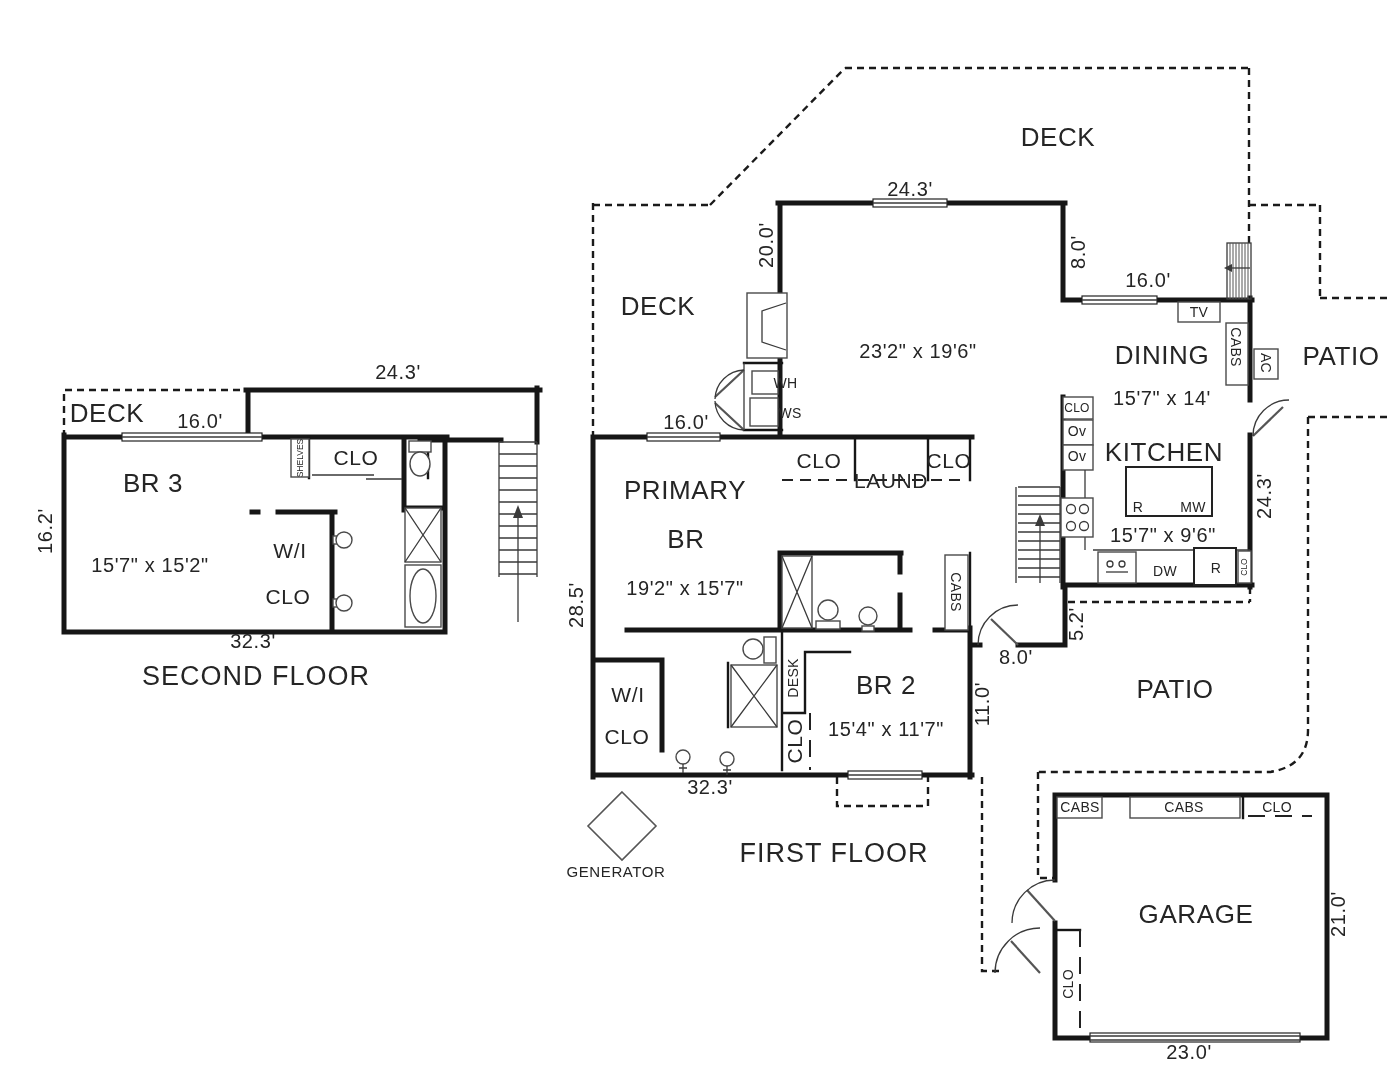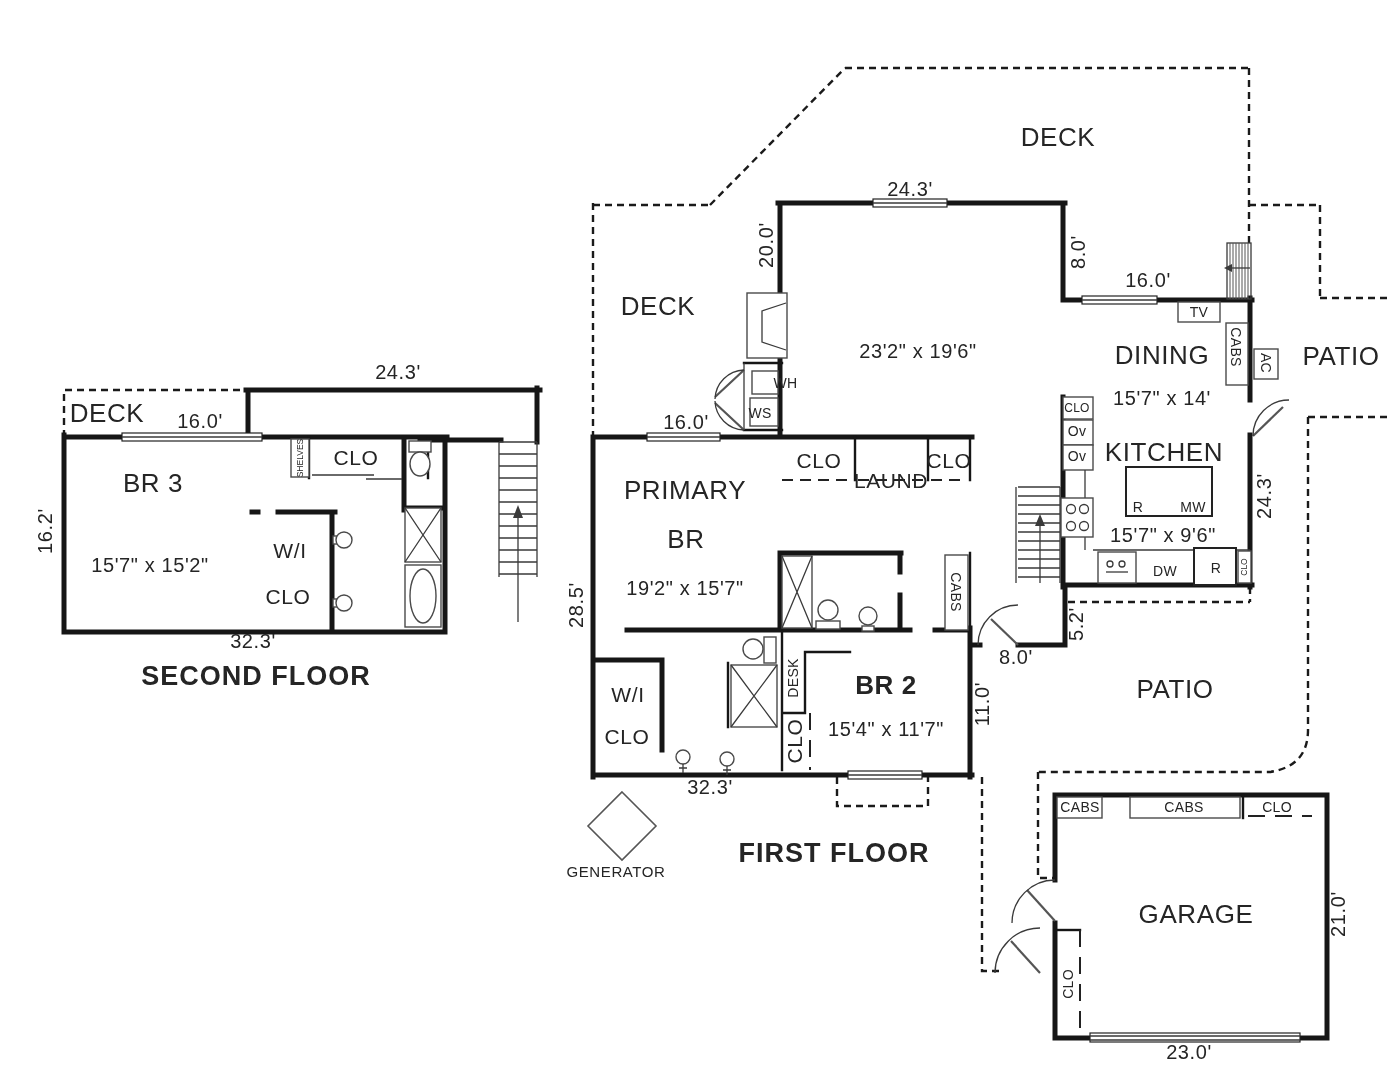--- a/index.html
+++ b/index.html
@@ -4,21 +4,21 @@
 <style>
   html,body{margin:0;padding:0;background:#fff;}
   .plan{position:relative;width:1393px;height:1080px;background:#fff;overflow:hidden;
         font-family:"Liberation Sans",sans-serif;}
   .plan svg{position:absolute;left:0;top:0;}
   .lbl{position:absolute;transform:translate(-50%,-50%);color:#252525;white-space:nowrap;
        font-family:"Liberation Sans",sans-serif;letter-spacing:.6px;}
   .v{transform:translate(-50%,-50%) rotate(-90deg);}
   .vcw{transform:translate(-50%,-50%) rotate(90deg);}
   .room{font-size:26px;}
-  .title{font-size:27px;letter-spacing:1px;font-weight:bold;}
+  .title{font-size:27px;letter-spacing:1px;}
   .dim{font-size:20px;}
   .med{font-size:21px;}
   .sm{font-size:14px;letter-spacing:.3px;}
   .sm2{font-size:12px;letter-spacing:.2px;}
   .xs{font-size:8.5px;letter-spacing:0;}
   .gen{font-size:15px;}
   
   .w{stroke:#161616;stroke-width:5;fill:none;stroke-linecap:square;}
   .w2{stroke:#161616;stroke-width:2.4;fill:none;stroke-linecap:square;}
   .thin{stroke:#3a3a3a;stroke-width:1.3;fill:none;}
@@ -227,32 +227,32 @@
 <span class="lbl dim" style="left:1162px;top:398px;">15'7" x 14'</span>
 <span class="lbl sm2" style="left:1077px;top:408px;">CLO</span>
 <span class="lbl sm" style="left:1077px;top:431px;">Ov</span>
 <span class="lbl sm" style="left:1077px;top:456px;">Ov</span>
 <span class="lbl room" style="left:1164px;top:452px;">KITCHEN</span>
 <span class="lbl sm" style="left:1138px;top:507px;">R</span>
 <span class="lbl sm" style="left:1193px;top:507px;">MW</span>
 <span class="lbl dim" style="left:1163px;top:535px;">15'7" x 9'6"</span>
 <span class="lbl dim v" style="left:1264px;top:496px;">24.3'</span>
 <span class="lbl sm" style="left:765px;top:383px;padding-left:41px;">WH</span>
-<span class="lbl sm" style="left:760px;top:413px;">WS</span>
+<span class="lbl sm" style="left:790px;top:413px;">WS</span>
 <span class="lbl dim" style="left:686px;top:422px;">16.0'</span>
 <span class="lbl room" style="left:685px;top:490px;">PRIMARY</span>
 <span class="lbl room" style="left:686px;top:539px;">BR</span>
 <span class="lbl dim" style="left:685px;top:588px;">19'2" x 15'7"</span>
 <span class="lbl med" style="left:819px;top:461px;">CLO</span>
 <span class="lbl med" style="left:891px;top:461px;margin-top:20px;">LAUND</span>
 <span class="lbl med" style="left:949px;top:461px;">CLO</span>
 <span class="lbl dim v" style="left:576px;top:605px;">28.5'</span>
 <span class="lbl sm vcw" style="left:956px;top:592px;">CABS</span>
 <span class="lbl sm v" style="left:793px;top:678px;">DESK</span>
-<span class="lbl room" style="left:886px;top:685px;font-weight:bold;">BR 2</span>
+<span class="lbl room" style="left:886px;top:685px;">BR 2</span>
 <span class="lbl dim" style="left:886px;top:729px;">15'4" x 11'7"</span>
 <span class="lbl med v" style="left:795px;top:741px;">CLO</span>
 <span class="lbl med" style="left:628px;top:695px;">W/I</span>
 <span class="lbl med" style="left:627px;top:737px;">CLO</span>
 <span class="lbl dim" style="left:710px;top:787px;">32.3'</span>
 <span class="lbl dim v" style="left:982px;top:704px;">11.0'</span>
 <span class="lbl dim" style="left:1016px;top:657px;">8.0'</span>
 <span class="lbl dim v" style="left:1076px;top:624px;">5.2'</span>
 <span class="lbl room" style="left:1175px;top:689px;">PATIO</span>
 <span class="lbl sm" style="left:1165px;top:571px;">DW</span>

